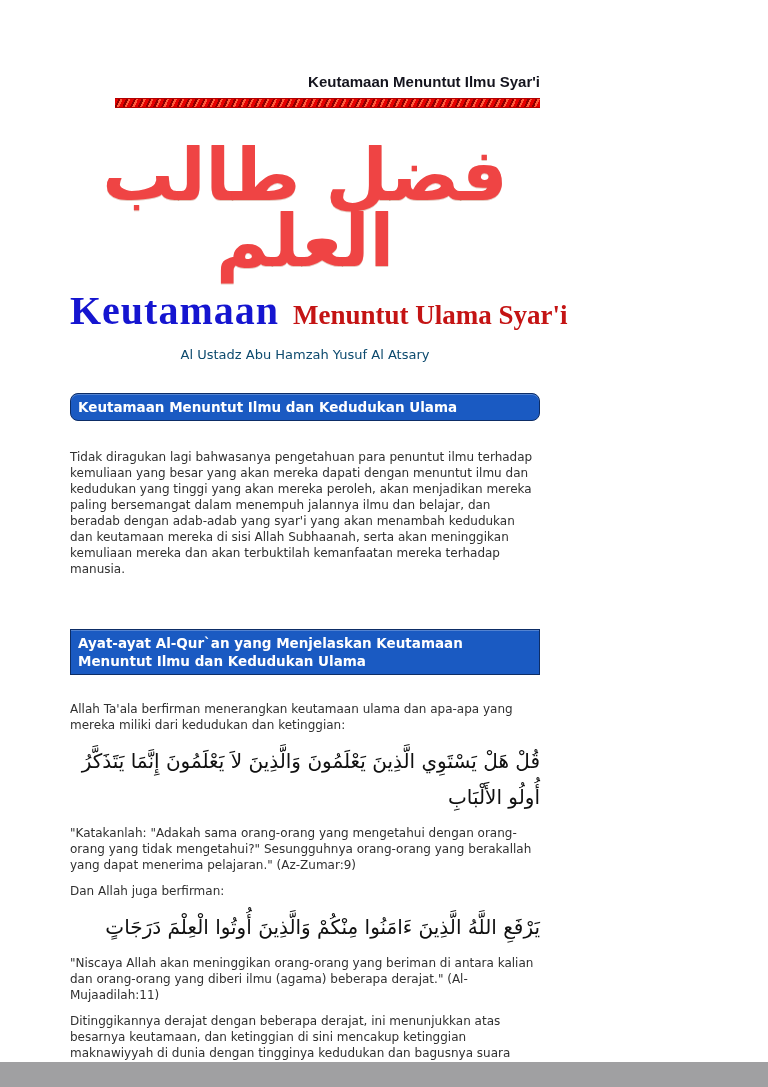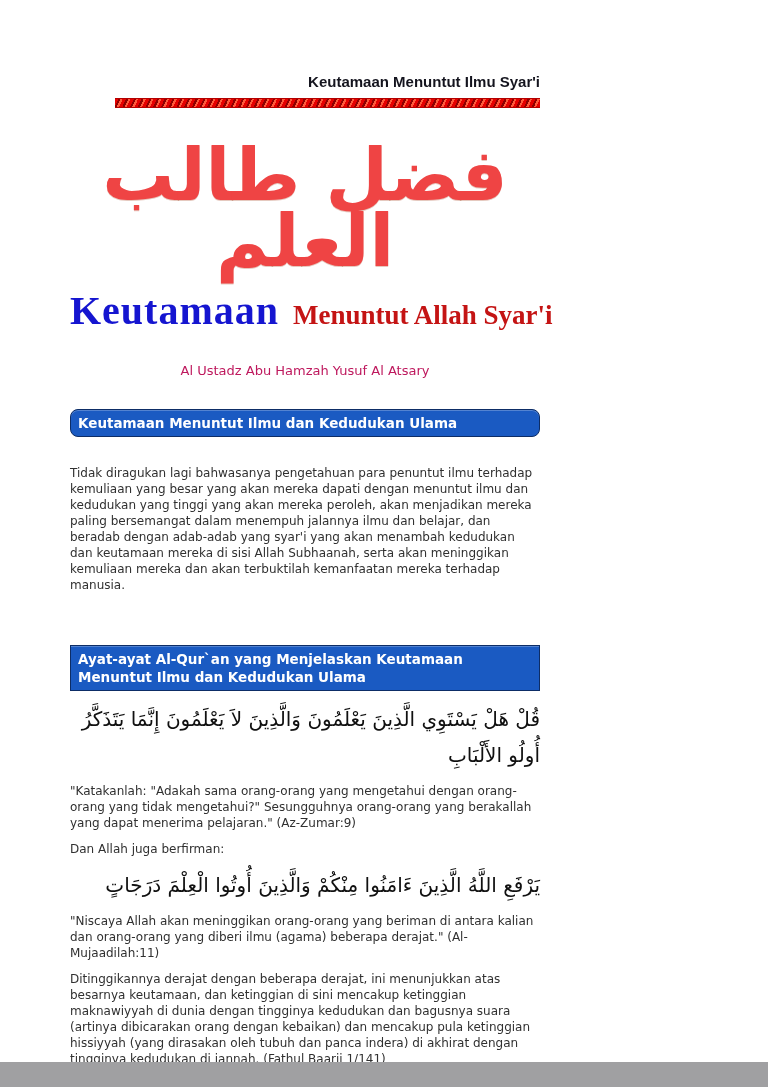--- a/index.html
+++ b/index.html
@@ -54,24 +54,24 @@
     margin-top:14px;
     text-align:center;
     font-family:"Liberation Serif",serif;
     font-weight:bold;
     line-height:46px;
     white-space:nowrap;
   }
   .title-primary{font-size:40px;color:#1515d0;letter-spacing:1px;}
   .title-secondary{font-size:27px;color:#c41414;margin-left:10px;}
   .byline{
-    margin-top:20px;
+    margin-top:4px;
     text-align:center;
     font-size:13px;line-height:17px;
-    color:#be185d;
+    color:#0c4a6e;
   }
   
   .section-bar{
     background:#1a5ac2;
     border:1px solid #0d2d66;
     color:#ffffff;
     font-weight:bold;
     font-size:13.5px;line-height:18px;
     padding:4px 7px;
     box-shadow:inset 0 1px 0 rgba(255,255,255,0.25);
@@ -136,31 +136,32 @@
 <div class="page">
 
   <div class="running-head">Keutamaan Menuntut Ilmu Syar'i</div>
 
   <div class="red-rule top"></div>
 
   <div class="arabic-callig">فضل طالب العلم</div>
 
   <div class="main-title">
     <span class="title-primary">Keutamaan</span>
-    <span class="title-secondary">Menuntut Allah Syar'i</span>
+    <span class="title-secondary">Menuntut Ulama Syar'i</span>
   </div>
 
   <div class="byline">Al Ustadz Abu Hamzah Yusuf Al Atsary</div>
 
   <div class="section-bar first">Keutamaan Menuntut Ilmu dan Kedudukan Ulama</div>
 
   <p class="para lead">Tidak diragukan lagi bahwasanya pengetahuan para penuntut ilmu terhadap kemuliaan yang besar yang akan mereka dapati dengan menuntut ilmu dan kedudukan yang tinggi yang akan mereka peroleh, akan menjadikan mereka paling bersemangat dalam menempuh jalannya ilmu dan belajar, dan beradab dengan adab-adab yang syar'i yang akan menambah kedudukan dan keutamaan mereka di sisi Allah Subhaanah, serta akan meninggikan kemuliaan mereka dan akan terbuktilah kemanfaatan mereka terhadap manusia.</p>
 
   <div class="section-bar second">Ayat-ayat Al-Qur`an yang Menjelaskan Keutamaan Menuntut Ilmu dan Kedudukan Ulama</div>
 
+  <p class="para intro">Allah Ta'ala berfirman menerangkan keutamaan ulama dan apa-apa yang mereka miliki dari kedudukan dan ketinggian:</p>
 
   <div class="arabic-verse">قُلْ هَلْ يَسْتَوِي الَّذِينَ يَعْلَمُونَ وَالَّذِينَ لاَ يَعْلَمُونَ إِنَّمَا يَتَذَكَّرُ أُولُو الأَلْبَابِ</div>
 
   <p class="para gap">"Katakanlah: "Adakah sama orang-orang yang mengetahui dengan orang-orang yang tidak mengetahui?" Sesungguhnya orang-orang yang berakallah yang dapat menerima pelajaran." (Az-Zumar:9)</p>
 
   <p class="para gap">Dan Allah juga berfirman:</p>
 
   <div class="arabic-verse">يَرْفَعِ اللَّهُ الَّذِينَ ءَامَنُوا مِنْكُمْ وَالَّذِينَ أُوتُوا الْعِلْمَ دَرَجَاتٍ</div>
 
   <p class="para gap">"Niscaya Allah akan meninggikan orang-orang yang beriman di antara kalian dan orang-orang yang diberi ilmu (agama) beberapa derajat." (Al-Mujaadilah:11)</p>

